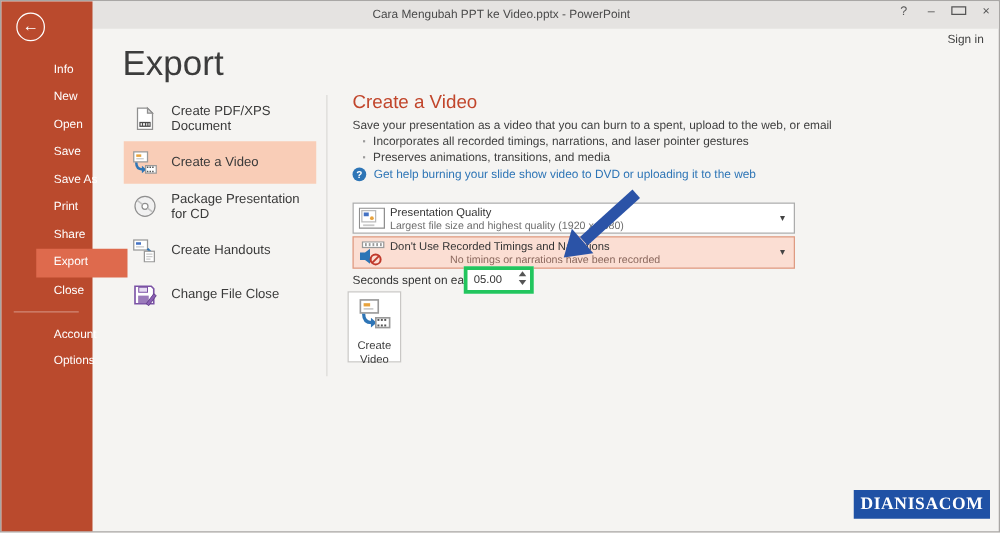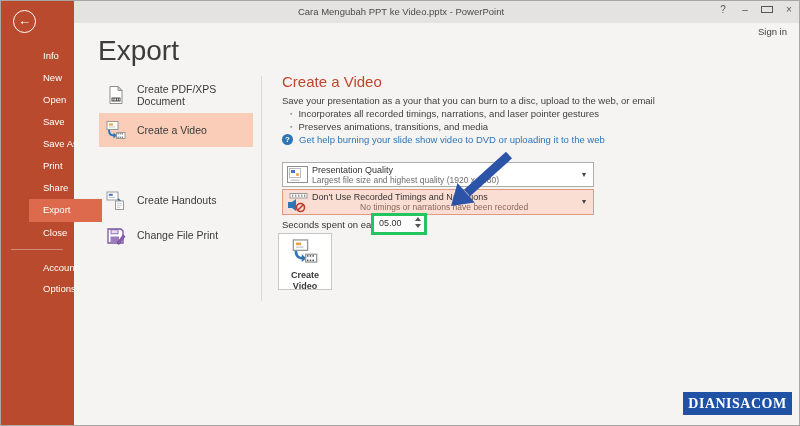--- a/index.html
+++ b/index.html
@@ -32,35 +32,35 @@
   .menu-icon { width:20px; height:20px; flex:0 0 20px; }
   .v-divider { position:absolute; left:260px; top:75px; width:1px; height:225px; background:#DCDAD8; }
   
   .panel-heading { position:absolute; left:281px; top:72px; font-size:15px; color:#C1452B; }
   .panel-desc { position:absolute; left:281px; top:94px; font-size:9.5px; color:#3E3E3E; }
   .bullet-row { position:absolute; left:289px; font-size:9.5px; color:#3E3E3E; }
   .bullet-row .bullet-mark { color:#9B9B9B; font-size:7px; margin-right:6px; vertical-align:1px; }
   .help-row { position:absolute; left:281px; top:133px; display:flex; align-items:center; gap:6px; }
   .help-icon { width:11px; height:11px; border-radius:50%; background:#2E75B6; color:#fff; font-size:8px; font-weight:bold; text-align:center; line-height:11px; }
   .help-text { font-size:9.5px; color:#2E75B6; }
-  .dd { position:absolute; left:281px; width:312px; }
+  .dd { position:absolute; left:281px; width:354px; }
   .dd-quality { top:161px; height:25px; background:#FFFFFF; border:1px solid #ACACAC; }
   .dd-timings { top:188px; height:26px; background:#FBDED3; border:1px solid #DE9B82; }
   .dd-title { position:absolute; left:29px; top:2px; font-size:9px; color:#333333; }
   .dd-sub { position:absolute; left:29px; top:12px; font-size:8.5px; color:#6E6E6E; }
   .dd-timings .dd-sub { color:#8A675C;padding-left:48px; }
   .dd-caret { position:absolute; right:7px; top:50%; transform:translateY(-55%); font-size:8px; color:#444; }
   .dd-icon { position:absolute; left:4px; top:3px; }
   .seconds-label { position:absolute; left:281px; top:218px; font-size:9.5px; color:#333333; }
   .annotation-box { position:absolute; left:370px; top:212px; width:56px; height:22px; border:3px solid #22c55e; background:#FFFFFF; }
   .spin-value { position:absolute; left:5px; top:2px; font-size:9px; color:#333; }
   .spin-btns { position:absolute; right:3px; top:1px; display:flex; flex-direction:column; gap:3px; }
   .tri-up { width:0; height:0; border-left:3px solid transparent; border-right:3px solid transparent; border-bottom:4px solid #555; }
   .tri-down { width:0; height:0; border-left:3px solid transparent; border-right:3px solid transparent; border-top:4px solid #555; }
-  .create-video-btn { position:absolute; left:277px; top:232px; width:54px; height:57px; background:#FFFFFF; border:1px solid #C9C7C5; text-align:center;font-weight:bold; }
+  .create-video-btn { position:absolute; left:277px; top:232px; width:43px; height:57px; background:#FFFFFF; border:1px solid #C9C7C5; text-align:center; }
   .cv-label { margin-top:2px; font-size:9px; color:#3A3A3A; line-height:10.5px; }
   .arrow-annotation { position:absolute; left:436px; top:149px; }
   .watermark { position:absolute; left:682px; top:391px; width:109px; height:23px; background:#1F51A5; color:#FFFFFF; font-family:"Liberation Serif", serif; font-weight:bold; font-size:14px; letter-spacing:0.5px; text-align:center; line-height:23px; }
 </style>
 </head>
 <body>
 
 <div class="app">
 
   <div class="titlebar">
@@ -116,20 +116,28 @@
       <rect x="11.5" y="13.2" width="1.2" height="1.2" fill="#555"></rect>
         <rect x="13.6" y="13.2" width="1.2" height="1.2" fill="#555"></rect>
         <rect x="15.7" y="13.2" width="1.2" height="1.2" fill="#555"></rect>
       <rect x="11.5" y="16.6" width="1.2" height="1.2" fill="#555"></rect>
         <rect x="13.6" y="16.6" width="1.2" height="1.2" fill="#555"></rect>
         <rect x="15.7" y="16.6" width="1.2" height="1.2" fill="#555"></rect>
     </svg>
     <span class="mi-label">Create a Video</span>
   </div>
 
+  <div class="menu-item" style="top:147px">
+    <svg class="menu-icon" viewBox="0 0 20 20">
+      <circle cx="10" cy="10" r="8" fill="#F1F1F1" stroke="#8F8F8F"></circle>
+      <circle cx="10" cy="10" r="2.4" fill="#FFFFFF" stroke="#8F8F8F"></circle>
+      <path d="M4 5.5 L8 8.5 M16 14.5 L12 11.5" stroke="#C4C4C4" stroke-width="1.4"></path>
+    </svg>
+    <span class="mi-label">Package Presentation for CD</span>
+  </div>
 
   <div class="menu-item" style="top:182px">
     <svg class="menu-icon" viewBox="0 0 20 20">
       <rect x="1" y="2" width="11" height="8" fill="#FFFFFF" stroke="#999999"></rect>
       <rect x="2.8" y="3.8" width="4" height="2" fill="#4472C4"></rect>
         <rect x="2.8" y="7" width="6.5" height="1" fill="#C9C9C9"></rect>
       <path d="M12 9 L15 12" stroke="#2E75B6" stroke-width="1.8"></path>
       <rect x="9.5" y="11" width="8" height="8.5" fill="#FFFFFF" stroke="#999999"></rect>
       <rect x="11" y="12.8" width="5" height="1" fill="#C9C9C9"></rect>
         <rect x="11" y="14.8" width="5" height="1" fill="#C9C9C9"></rect>
@@ -138,27 +146,27 @@
     <span class="mi-label">Create Handouts</span>
   </div>
 
   <div class="menu-item" style="top:217px">
     <svg class="menu-icon" viewBox="0 0 20 20">
       <path d="M2 4 h13 l2 2 v12 h-15 z" fill="#FFFFFF" stroke="#7B52A5" stroke-width="1.3"></path>
       <rect x="5" y="4.8" width="7" height="4" fill="#E7DDF2" stroke="#7B52A5" stroke-width="0.8"></rect>
       <rect x="4.5" y="11.5" width="8.5" height="6" fill="#9B7BBB"></rect>
       <path d="M11 18 L17 10 L19 11.5 L13 19.5 z" fill="#8B5FB4" stroke="#5E3C85" stroke-width="0.7"></path>
     </svg>
-    <span class="mi-label">Change File Print</span>
+    <span class="mi-label">Change File Close</span>
   </div>
 
   <div class="v-divider"></div>
 
   <div class="panel-heading">Create a Video</div>
-  <div class="panel-desc">Save your presentation as a your that you can burn to a disc, upload to the web, or email</div>
+  <div class="panel-desc">Save your presentation as a video that you can burn to a spent, upload to the web, or email</div>
 
   <div class="bullet-row" style="top:107px">
     <span class="bullet-mark">▪</span><span>Incorporates all recorded timings, narrations, and laser pointer gestures</span>
   </div>
   <div class="bullet-row" style="top:120px">
     <span class="bullet-mark">▪</span><span>Preserves animations, transitions, and media</span>
   </div>
 
   <div class="help-row">
     <span class="help-icon">?</span>

